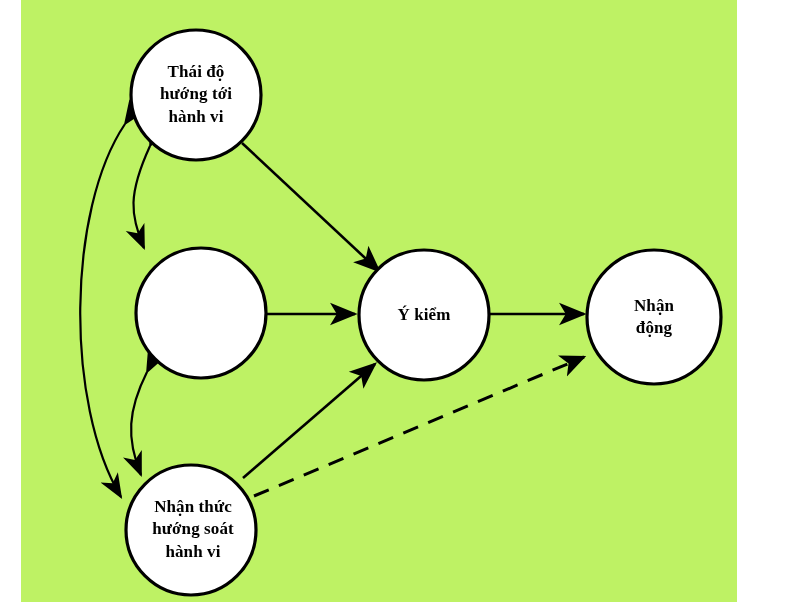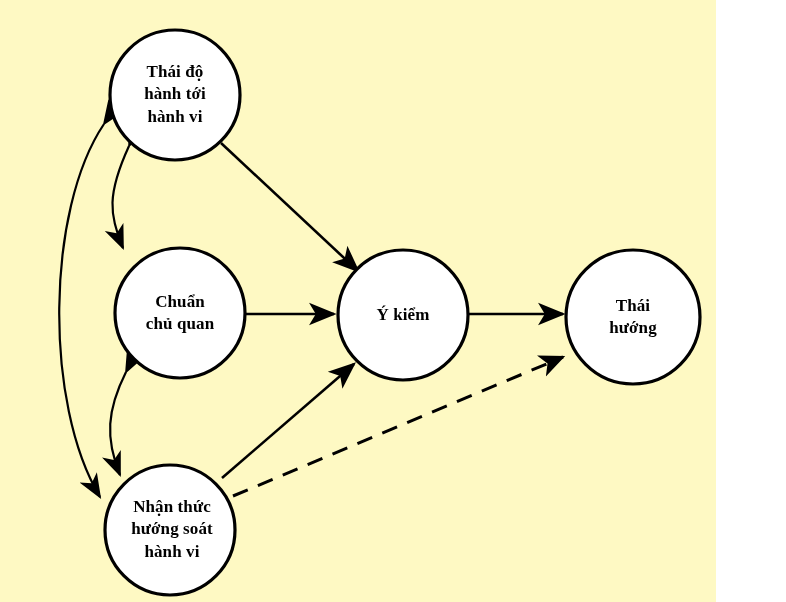--- a/index.html
+++ b/index.html
@@ -8,22 +8,23 @@
     padding: 0;
     background: #ffffff;
   }
   body {
     font-family: "Liberation Serif", "DejaVu Serif", serif;
   }
   #diagram-root {
     position: relative;
     width: 716px;
     height: 602px;
-    background: #fef9c3;
+    background: #bef264;
     overflow: hidden;
+    margin-left: 21px;
   }
   #diagram-svg {
     position: absolute;
     top: 0;
     left: 0;
     width: 786px;
     height: 602px;
     display: block;
   }
   .node-circle {
@@ -114,37 +115,33 @@
     
     <circle class="node-circle" cx="175" cy="95" r="65"></circle>
     <circle class="node-circle" cx="180" cy="313" r="65"></circle>
     <circle class="node-circle" cx="170" cy="530" r="65"></circle>
     <circle class="node-circle" cx="403" cy="315" r="65"></circle>
     <circle class="node-circle" cx="633" cy="317" r="67"></circle>
   </svg>
 
   <div class="node-label" style="left:175px; top:95px;">
     <span class="line">Thái độ</span>
-    <span class="line">hành tới</span>
+    <span class="line">hướng tới</span>
     <span class="line">hành vi</span>
   </div>
 
-  <div class="node-label" style="left:180px; top:313px;">
-    <span class="line">Chuẩn</span>
-    <span class="line">chủ quan</span>
-  </div>
 
   <div class="node-label" style="left:172px; top:530px;">
     <span class="line">Nhận thức</span>
     <span class="line">hướng soát</span>
     <span class="line">hành vi</span>
   </div>
 
   <div class="node-label" style="left:403px; top:315px;">
     <span class="line">Ý kiểm</span>
   </div>
 
   <div class="node-label" style="left:633px; top:317px;">
-    <span class="line">Thái</span>
-    <span class="line">hướng</span>
+    <span class="line">Nhận</span>
+    <span class="line">động</span>
   </div>
 
 </div>
 
 </body></html>

